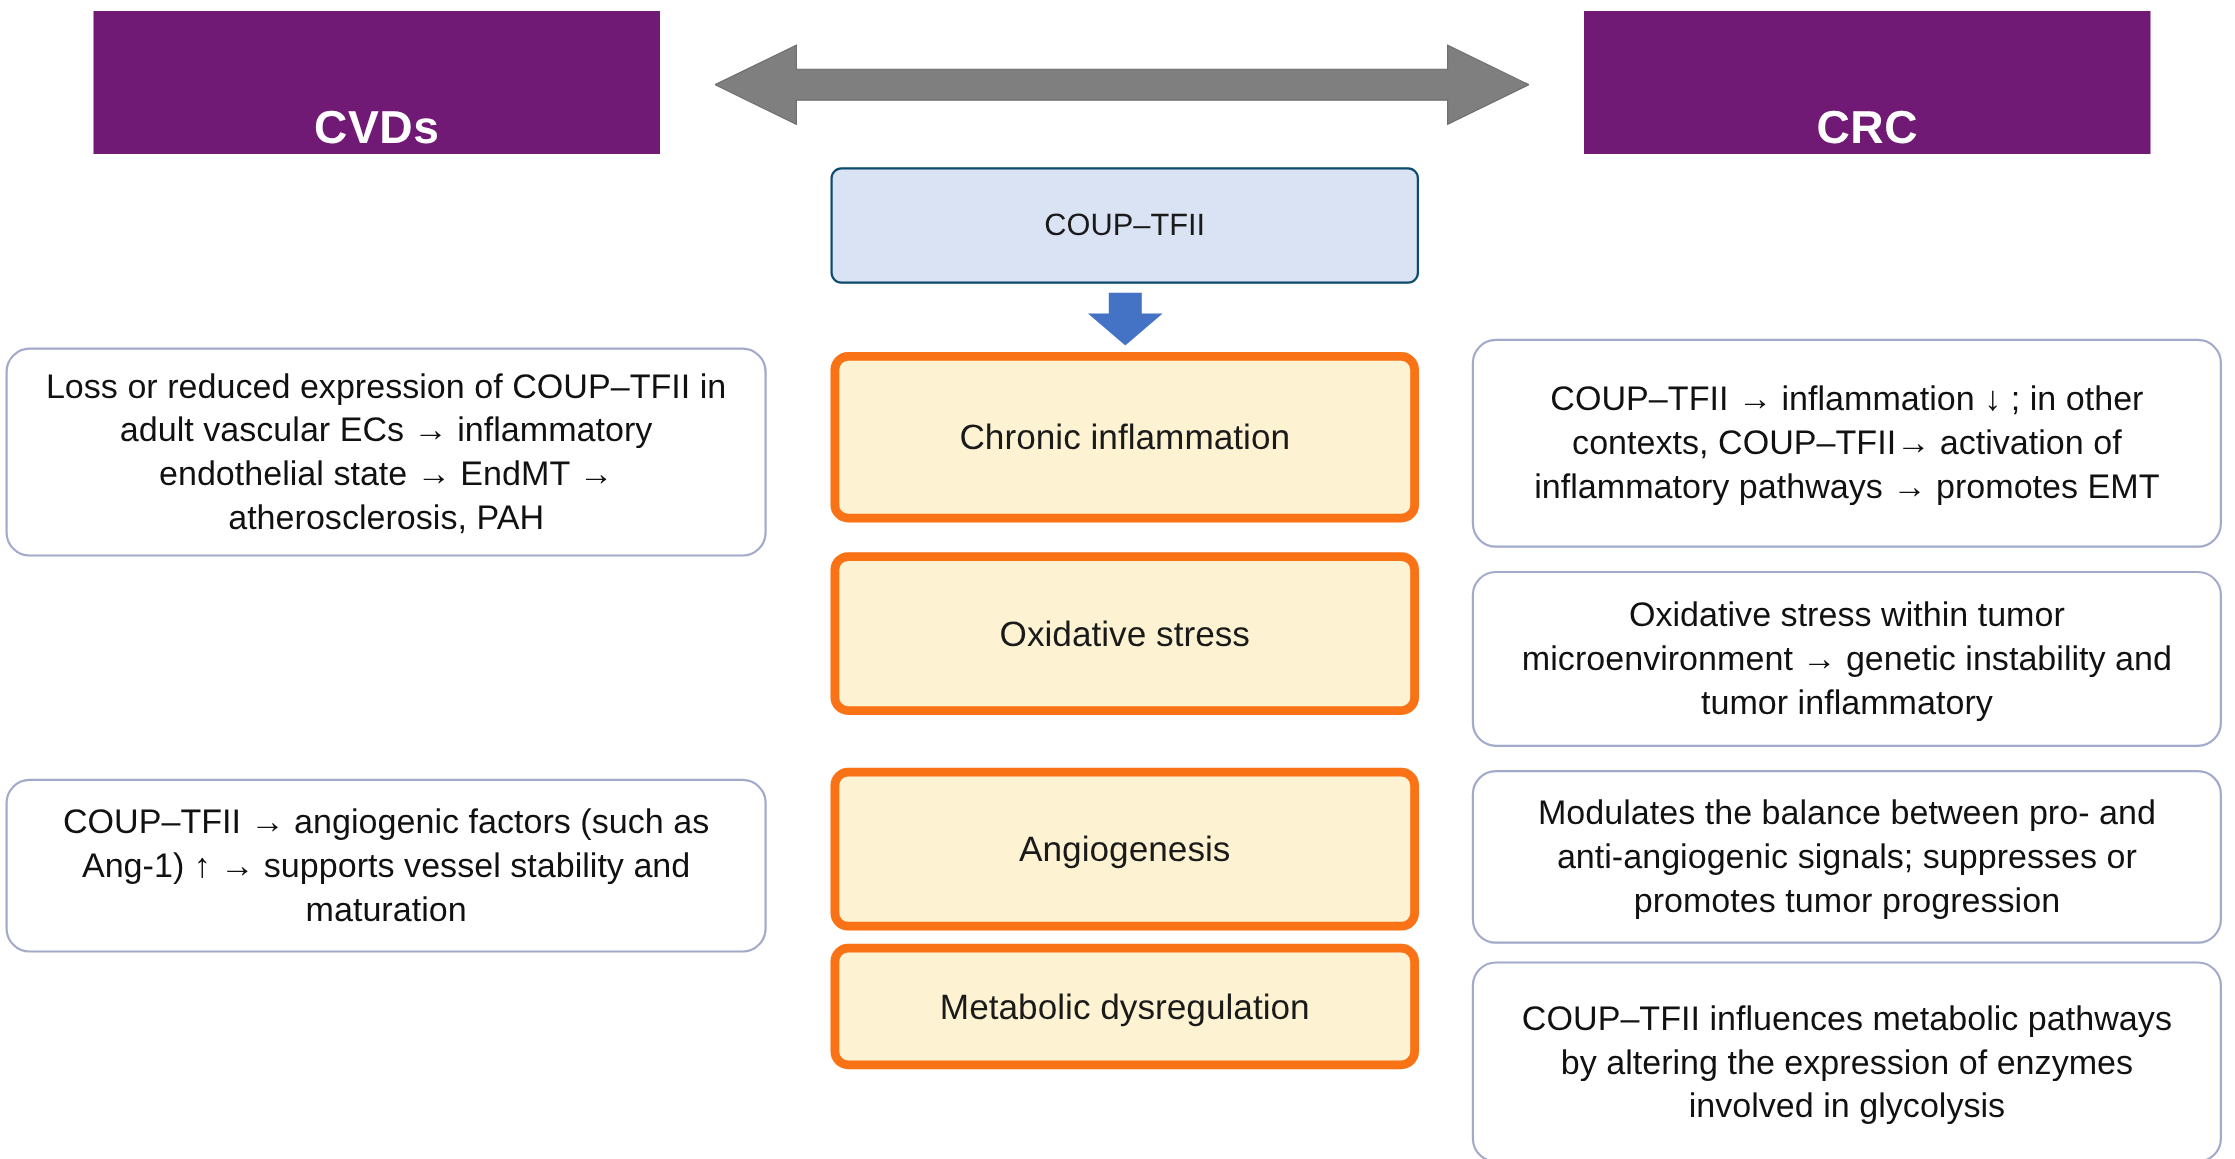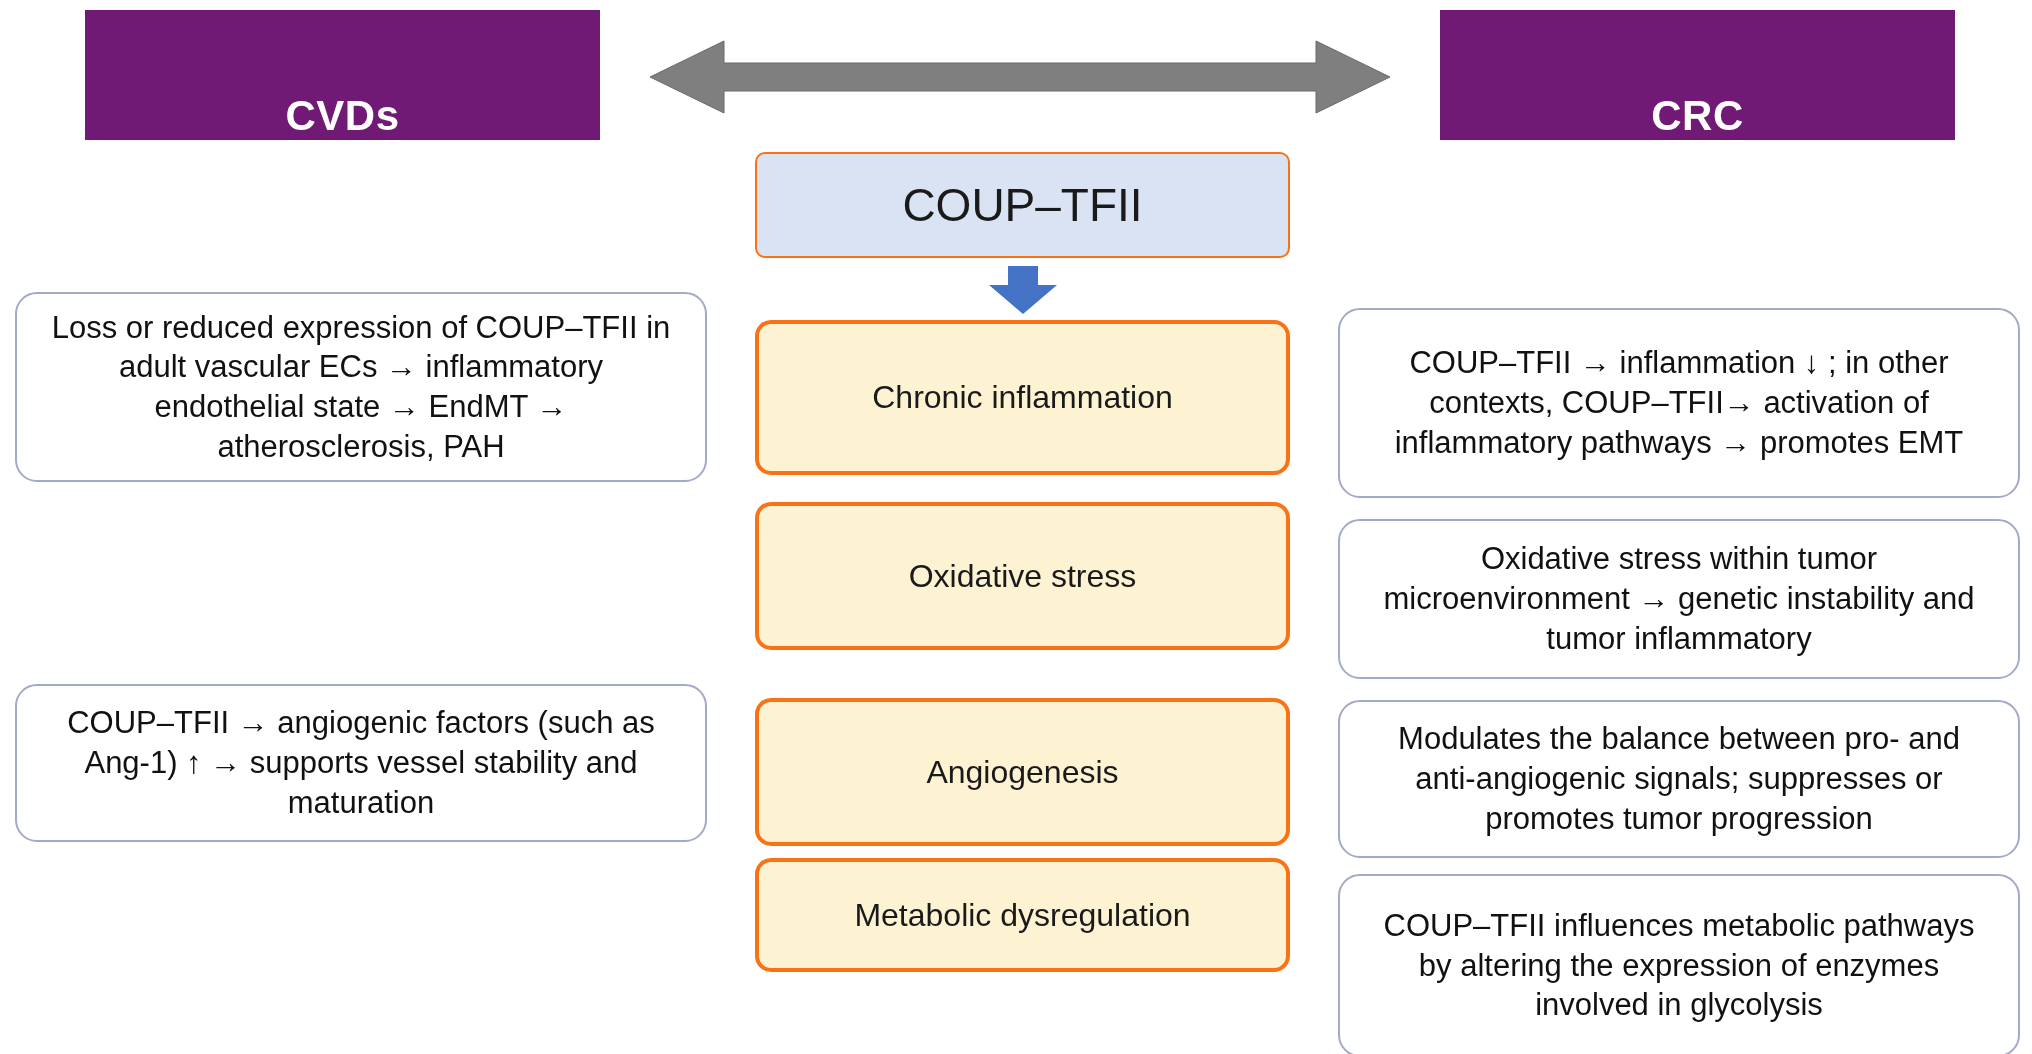--- a/index.html
+++ b/index.html
@@ -44,45 +44,45 @@
   }
 
   
   .hub-box {
     position: absolute;
     left: 755px;
     top: 152px;
     width: 535px;
     height: 106px;
     background: #DAE3F3;
-    border: 2px solid #f97316;
+    border: 2px solid #0c4a6e;
     border-radius: 10px;
     display: flex;
     align-items: center;
     justify-content: center;
-    font-size: 46px;
+    font-size: 28px;
     color: #1a1a1a;
   }
 
   
   .down-arrow {
     position: absolute;
     left: 989px;
     top: 266px;
     width: 68px;
     height: 48px;
   }
 
   
   .center-box {
     position: absolute;
     left: 755px;
     width: 535px;
     background: #FDF3D3;
-    border: 4px solid #f97316;
+    border: 8px solid #f97316;
     border-radius: 16px;
     display: flex;
     align-items: center;
     justify-content: center;
     text-align: center;
     font-size: 32px;
     color: #1a1a1a;
     padding: 8px 20px;
   }
   .center-r1 { top: 320px; height: 155px; }
@@ -98,21 +98,21 @@
     border-radius: 22px;
     display: flex;
     align-items: center;
     justify-content: center;
     text-align: center;
     font-size: 31px;
     line-height: 1.28;
     color: #111111;
     padding: 10px 26px;
   }
-  .side-left  { left: 15px;   width: 692px; }
+  .side-left  { left: 5px;   width: 692px; margin-top: 24px; }
   .side-right { left: 1338px; width: 682px; margin-top: 16px; }
   .row-1 { top: 292px; height: 190px; }
   .row-2 { top: 503px; height: 160px; }
   .row-3 { top: 684px; height: 158px; }
   .row-4 { top: 858px; height: 183px; }
 </style>
 </head>
 <body>
 
 <div class="canvas">

